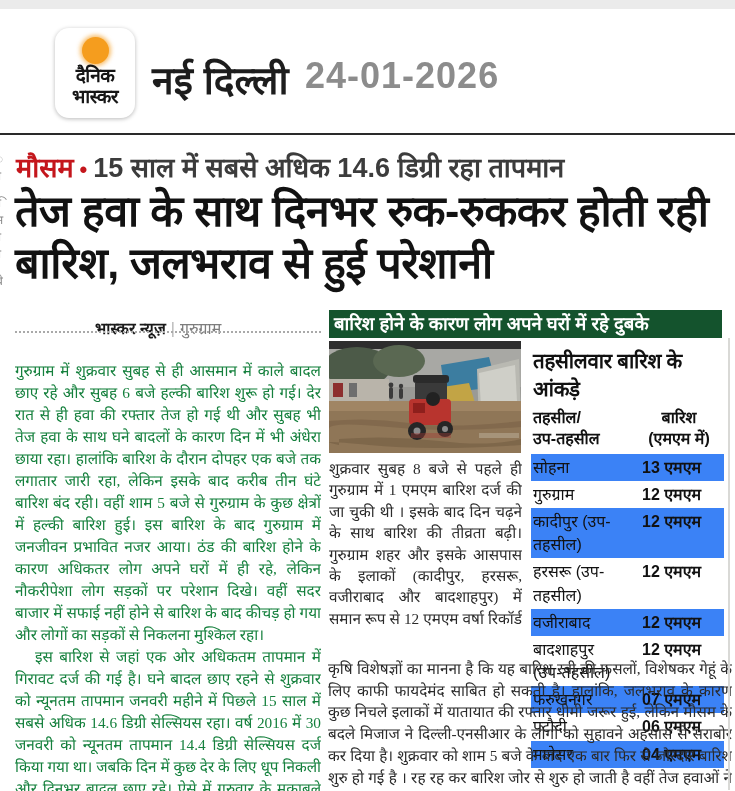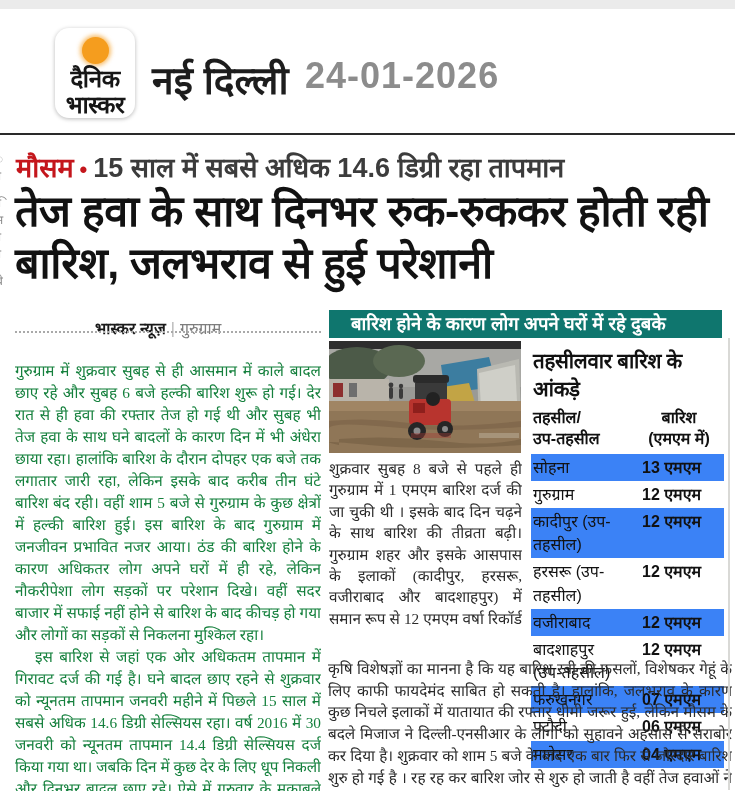--- a/index.html
+++ b/index.html
@@ -18,21 +18,21 @@
     background:#fff;border-radius:14px;box-shadow:0 1px 4px rgba(0,0,0,.28);
     text-align:center;
   }
   .logo-sun{
     width:27px;height:27px;border-radius:50%;
     background:#f59d1e;box-shadow:0 0 4px 2px rgba(245,157,30,.65);
     margin:9px auto 2px auto;
   }
   .logo-text{
     font-family:"Liberation Sans","DejaVu Sans",sans-serif;
-    font-weight:bold;color:#161616;font-size:24px;line-height:1.08;
+    font-weight:bold;color:#161616;font-size:19px;line-height:1.08;
     letter-spacing:-0.5px;
   }
   .masthead-city{
     position:absolute;left:152px;top:52px;
     font-family:"Liberation Sans","DejaVu Sans",sans-serif;
     font-weight:bold;font-size:39px;color:#1d1d1d;
   }
   .masthead-date{
     position:absolute;left:305px;top:55px;
     font-family:"Liberation Sans","DejaVu Sans",sans-serif;
@@ -73,24 +73,24 @@
     position:absolute;left:15px;top:360px;width:306px;height:442px;
     overflow:hidden;font-size:15.3px;line-height:1.44;color:#15803d;
     text-align:justify;
   }
   .left-col p{margin:0;}
   .left-col p + p{text-indent:20px;}
 
   
   .caption-bar{
     position:absolute;left:329px;top:310px;width:393px;height:28px;
-    background:#0f766e;color:#ffffff;
+    background:#14532d;color:#ffffff;
     font-family:"Liberation Sans","DejaVu Sans",sans-serif;
     font-weight:bold;font-size:18.5px;line-height:28px;
-    padding-left:22px;white-space:nowrap;overflow:hidden;box-sizing:border-box;
+    padding-left:5px;white-space:nowrap;overflow:hidden;box-sizing:border-box;
   }
 
   
   .photo{
     position:absolute;left:329px;top:341px;width:192px;height:112px;
     overflow:hidden;background:#9a9a96;
   }
 
   
   .mid-col{

